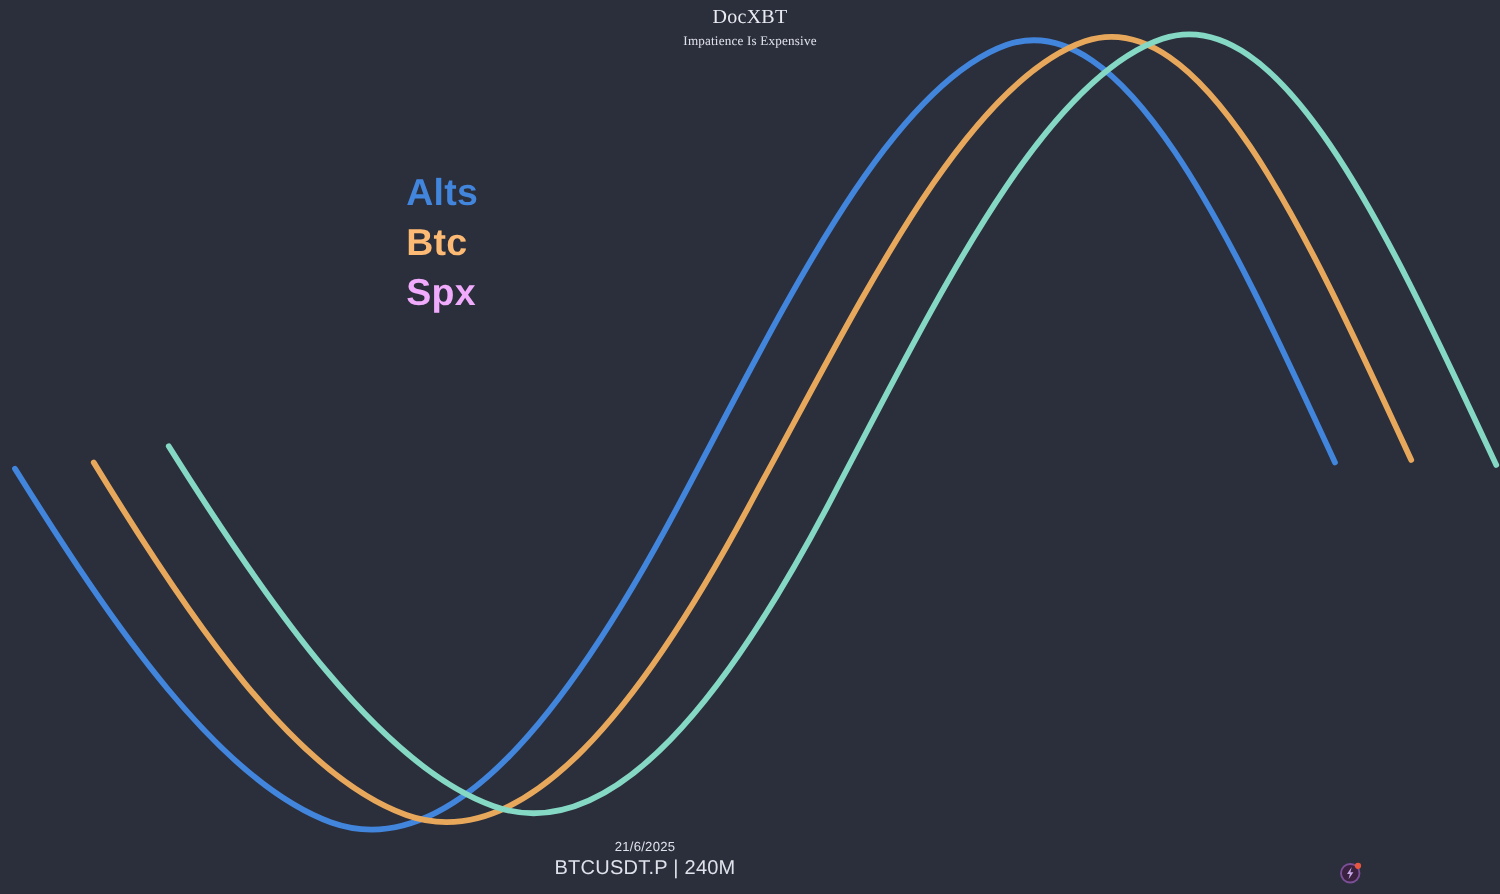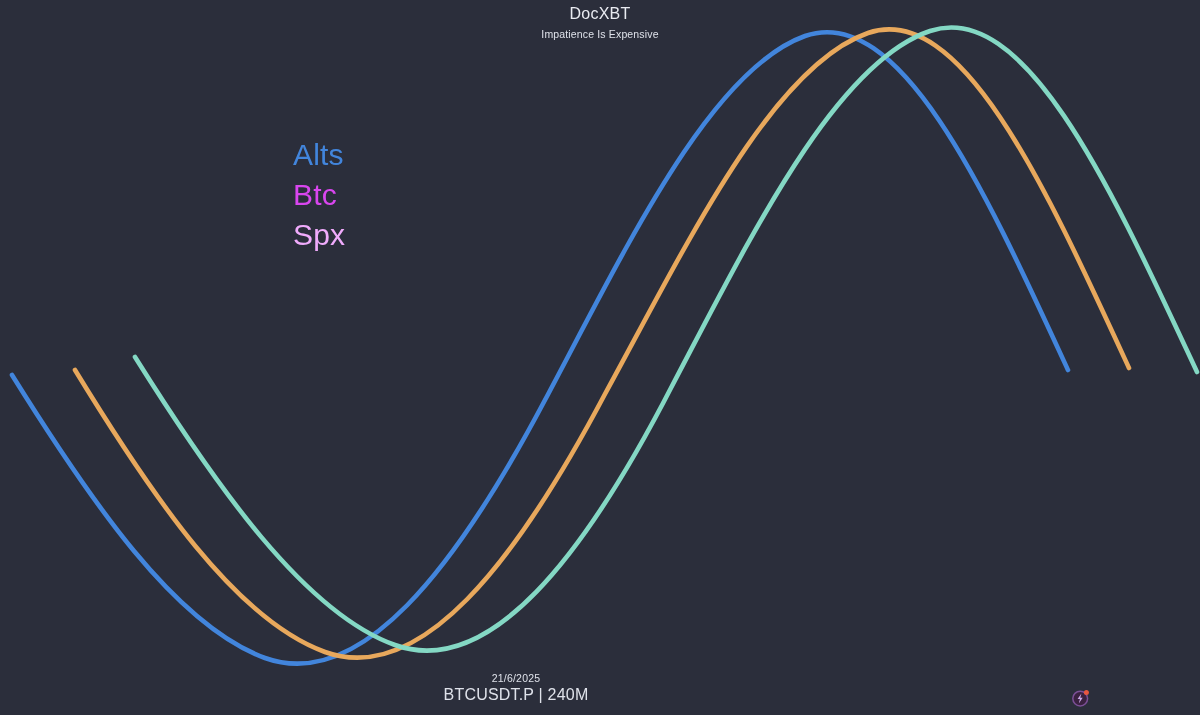--- a/index.html
+++ b/index.html
@@ -23,20 +23,21 @@
   }
 
   
   .header-block {
     position: absolute;
     top: 4px;
     left: 0;
     width: 1200px;
     text-align: center;
     pointer-events: none;
+    font-family: Liberation Serif, serif;
   }
   .chart-title {
     font-size: 16px;
     font-weight: 400;
     color: #e9ebf1;
     letter-spacing: 0.2px;
     line-height: 20px;
   }
   .chart-subtitle {
     font-size: 10.5px;
@@ -51,27 +52,28 @@
   .legend {
     position: absolute;
     left: 293px;
     top: 138px;
     display: flex;
     flex-direction: column;
     gap: 6px;
   }
   .legend-entry {
     font-size: 30px;
-    font-weight: 400;
+    font-weight: 700;
     line-height: 34px;
     letter-spacing: 0.2px;
     white-space: nowrap;
+    margin-left: 32px;
   }
   .legend-alts { color: #4285dc; }
-  .legend-btc  { color: #d946ef; }
+  .legend-btc  { color: #fdba74; }
   .legend-spx  { color: #f0abfc; }
 
   
   #plot-svg {
     position: absolute;
     left: 0;
     top: 0;
     width: 1200px;
     height: 715px;
     display: block;

